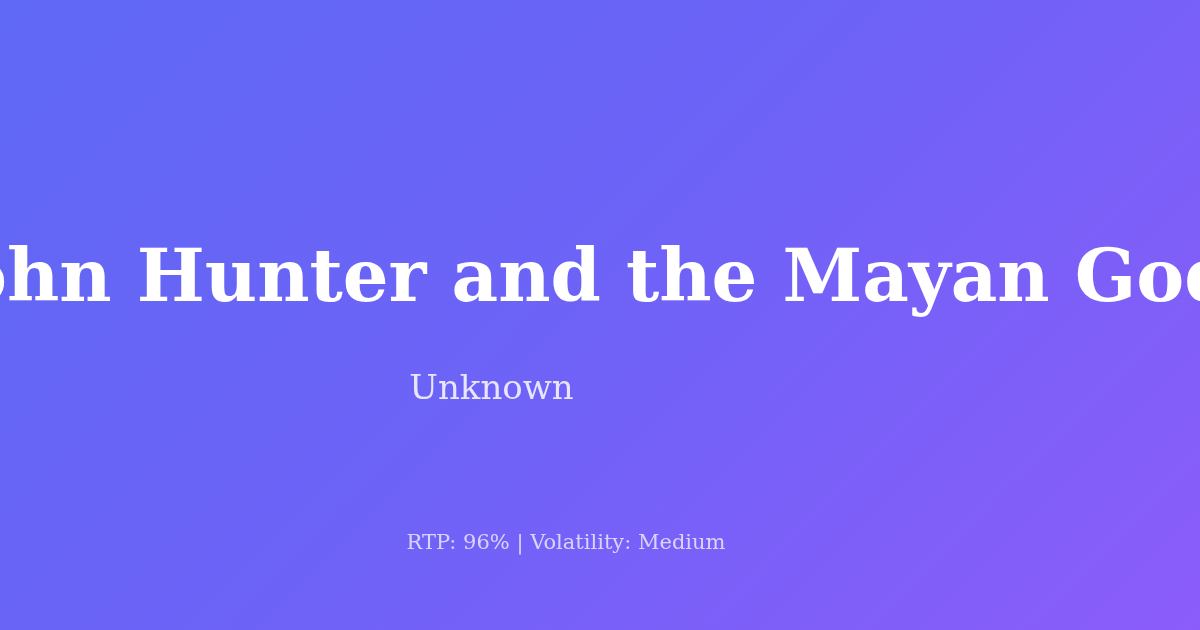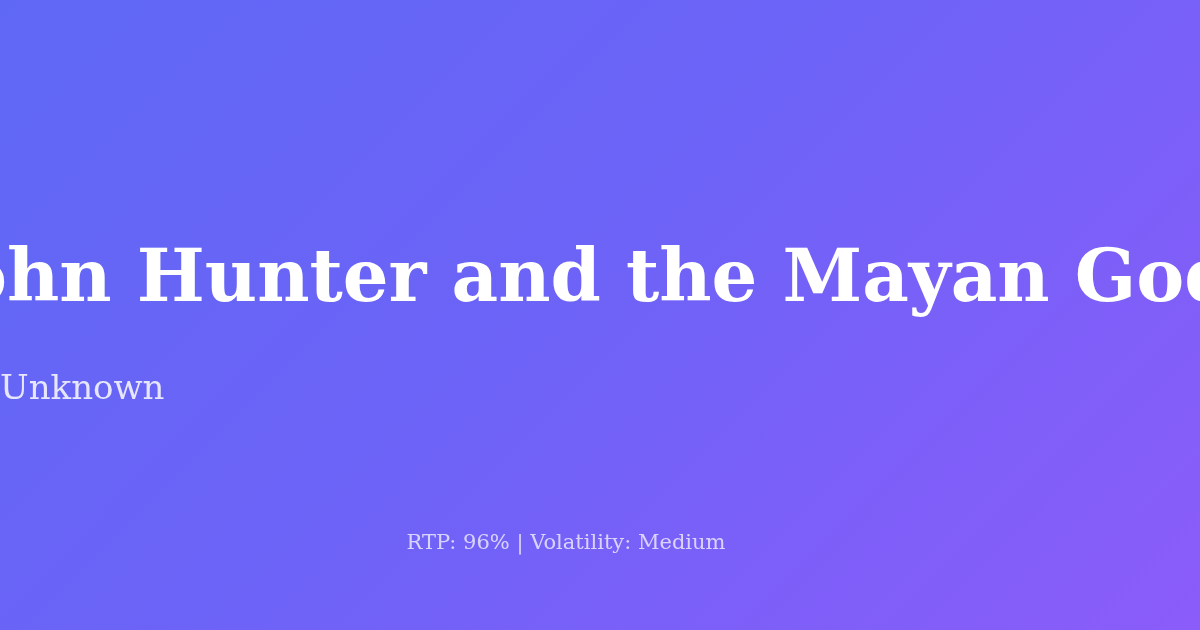--- a/index.html
+++ b/index.html
@@ -48,20 +48,21 @@
     
     transform: translateY(-39px);
   }
 
   
   #game-provider {
     position: absolute;
     left: 0;
     top: 363px;
     width: 983px;
+    text-align: center;
     font-family: "DejaVu Serif", "Liberation Serif", serif;
     font-weight: normal;
     font-size: 34px;
     line-height: 48px;
     color: rgba(255, 255, 255, 0.84);
     white-space: nowrap;
   }
 
   
   #game-meta {

